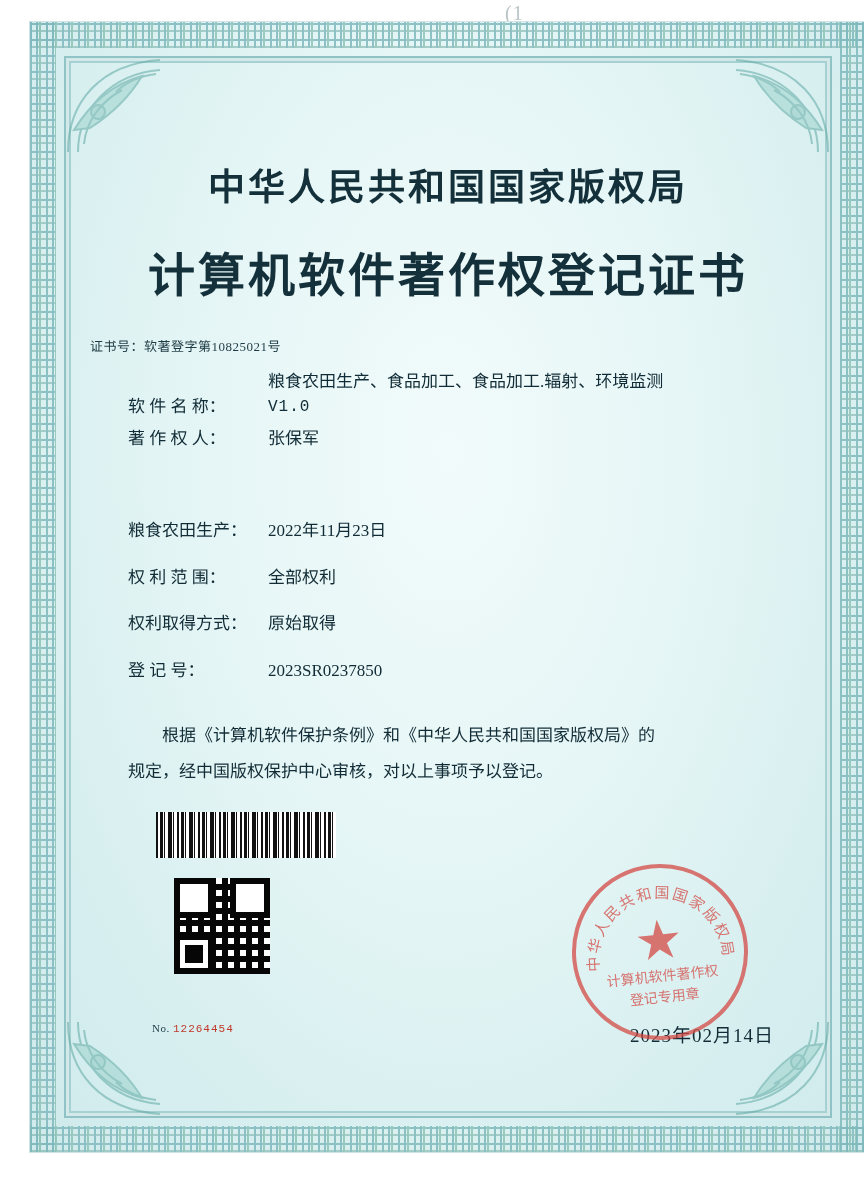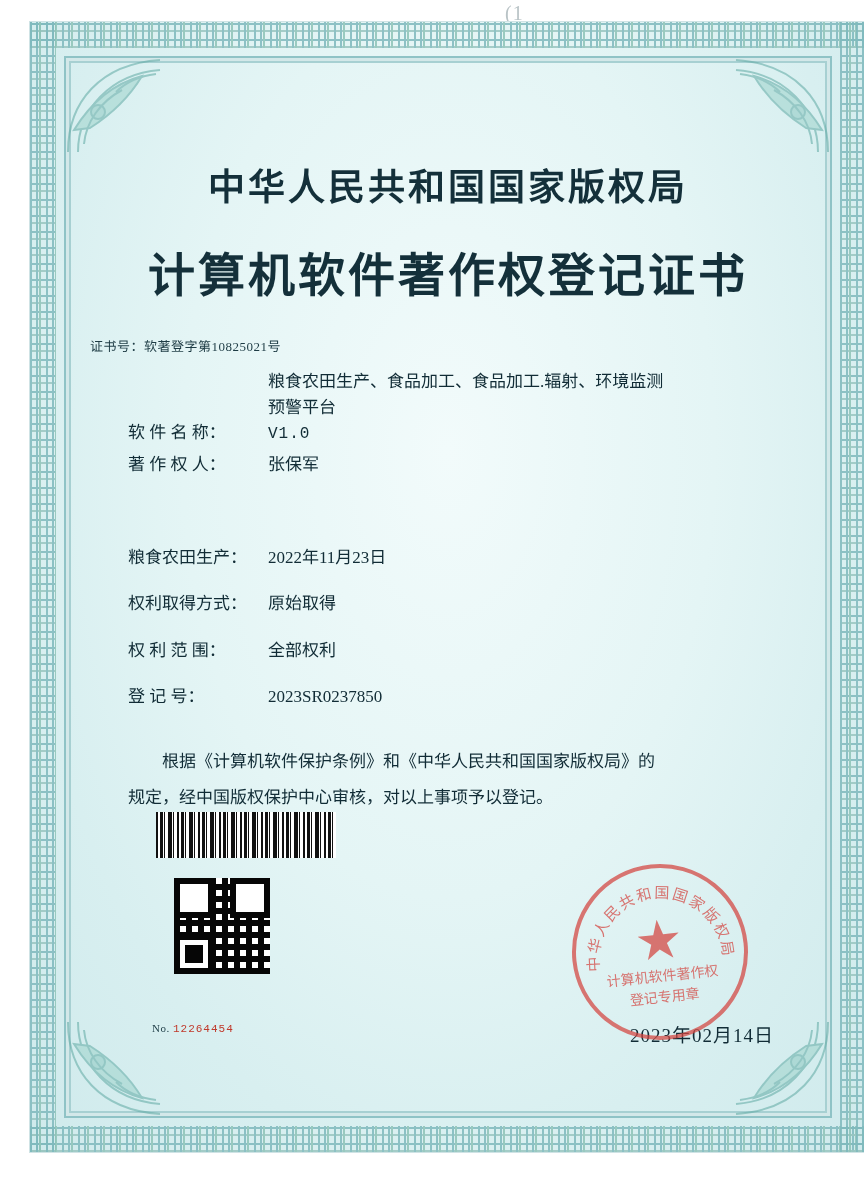--- a/index.html
+++ b/index.html
@@ -293,46 +293,45 @@
       <div class="cert-no">
         <span>证书号：</span><span>软著登字第10825021号</span>
       </div>
 
       <div class="fields">
 
         <div class="row">
           <div class="lbl">软 件 名 称：</div>
           <div class="val">
             <span>粮食农田生产、食品加工、食品加工.辐射、环境监测</span>
-            <span class="line2">预警平台</span>
             <span class="ver">V1.0</span>
           </div>
         </div>
 
         <div class="row tall">
           <div class="lbl">著 作 权 人：</div>
           <div class="val">张保军</div>
         </div>
 
         <div class="gap-lg"></div>
 
 
         <div class="row tall">
           <div class="lbl">粮食农田生产：</div>
           <div class="val">2022年11月23日</div>
         </div>
 
         <div class="row tall">
+          <div class="lbl">权 利 范 围：</div>
+          <div class="val">全部权利</div>
+        </div>
+
+        <div class="row tall">
           <div class="lbl">权利取得方式：</div>
           <div class="val">原始取得</div>
-        </div>
-
-        <div class="row tall">
-          <div class="lbl">权 利 范 围：</div>
-          <div class="val">全部权利</div>
         </div>
 
         <div class="row tall">
           <div class="lbl">登 记 号：</div>
           <div class="val">2023SR0237850</div>
         </div>
 
       </div>
 
       <div class="statement">

